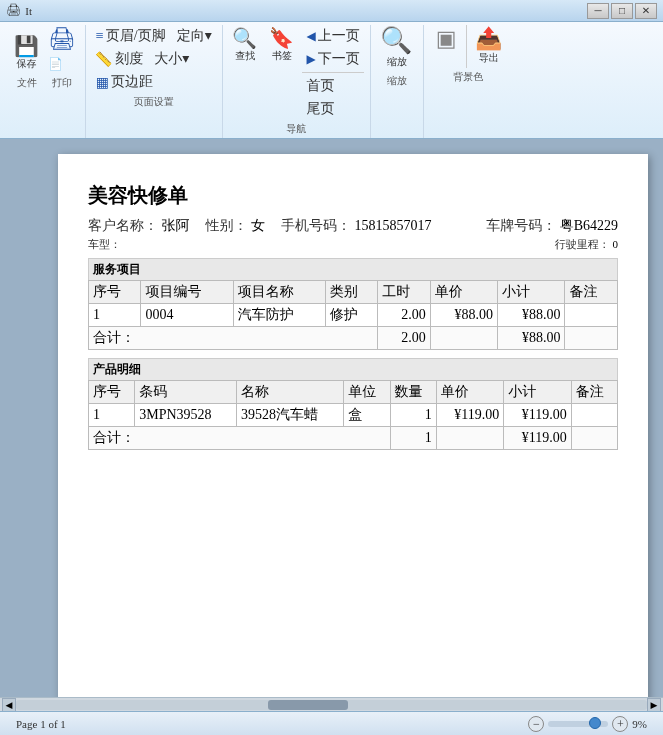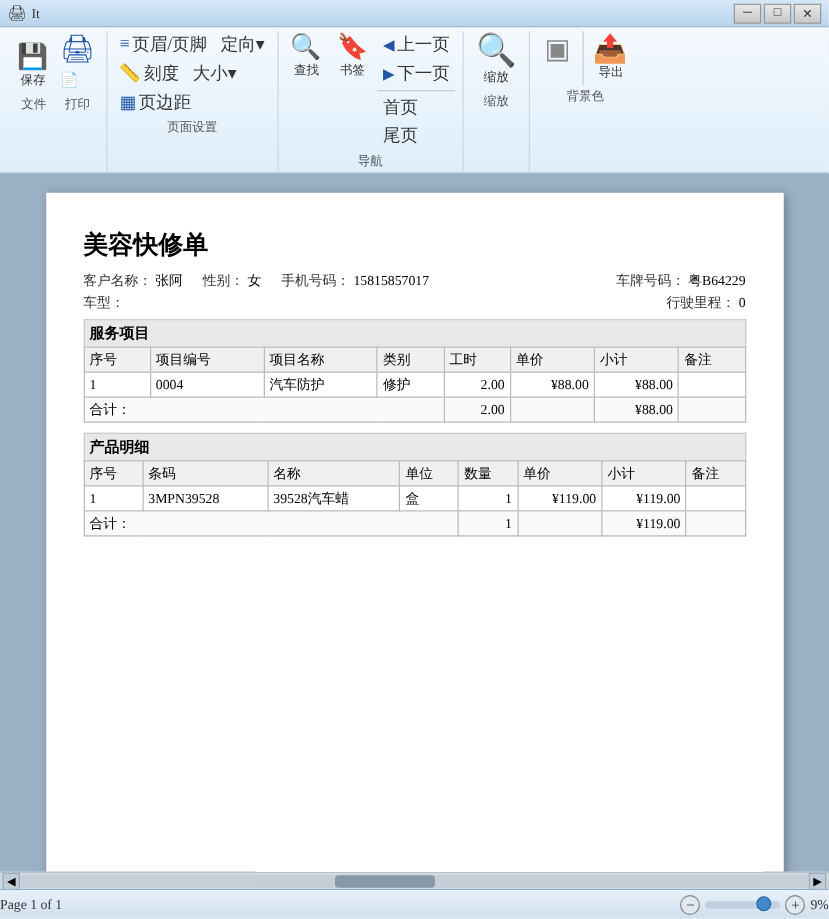--- a/index.html
+++ b/index.html
@@ -100,22 +100,21 @@
       overflow: auto;
       position: relative;
       display: flex;
       flex-direction: column;
     }
     .doc-scroll {
       flex: 1;
       overflow: auto;
       padding: 15px;
       display: flex;
-      justify-content: center;
-      border-radius: 27px;
+      justify-content: flex-end;
     }
     .page {
       background: white;
       width: 590px;
       min-height: 620px;
       box-shadow: 2px 2px 8px rgba(0,0,0,0.3);
       padding: 28px 30px;
       font-size: 11px;
       color: #000;
       flex-shrink: 0;
@@ -138,21 +137,21 @@
       font-weight: bold;
       background: #e8e8e8;
       padding: 2px 4px;
       margin: 6px 0 0;
       border: 1px solid #ccc;
       border-bottom: none;
     }
     table {
       width: 100%;
       border-collapse: collapse;
-      font-size: 11px;
+      font-size: 14px;
     }
     table th {
       background: #f0f0f0;
       border: 1px solid #bbb;
       padding: 2px 4px;
       font-weight: normal;
       text-align: left;
     }
     table td {
       border: 1px solid #bbb;
@@ -162,21 +161,21 @@
       background: #fafafa;
     }
 
     
     .status-bar {
       height: 24px;
       background: linear-gradient(to bottom, #e8f0f8, #d0e0f0);
       border-top: 1px solid #8aafcc;
       display: flex;
       align-items: center;
-      padding: 0 0;
+      padding: 0 16px;
       gap: 8px;
       font-size: 11px;
       color: #333;
     }
     .status-zoom {
       margin-left: auto;
       display: flex;
       align-items: center;
       gap: 4px;
     }
@@ -366,21 +365,21 @@
     </div>
   </div>
 </div>
 
 <div class="doc-area">
   <div class="doc-scroll">
     <div class="page">
 
       <div class="doc-title">美容快修单</div>
 
-      <div style="display:flex;justify-content:space-between;font-size:11px;margin-bottom:2px;">
+      <div style="display:flex;justify-content:space-between;font-size:14px;margin-bottom:2px;">
         <div style="display:flex;gap:16px;">
           <div>
             <span class="info-label">客户名称：</span>
             <span class="info-value-black">张阿</span>
           </div>
           <div>
             <span class="info-label">性别：</span>
             <span class="info-value-black">女</span>
           </div>
           <div>

